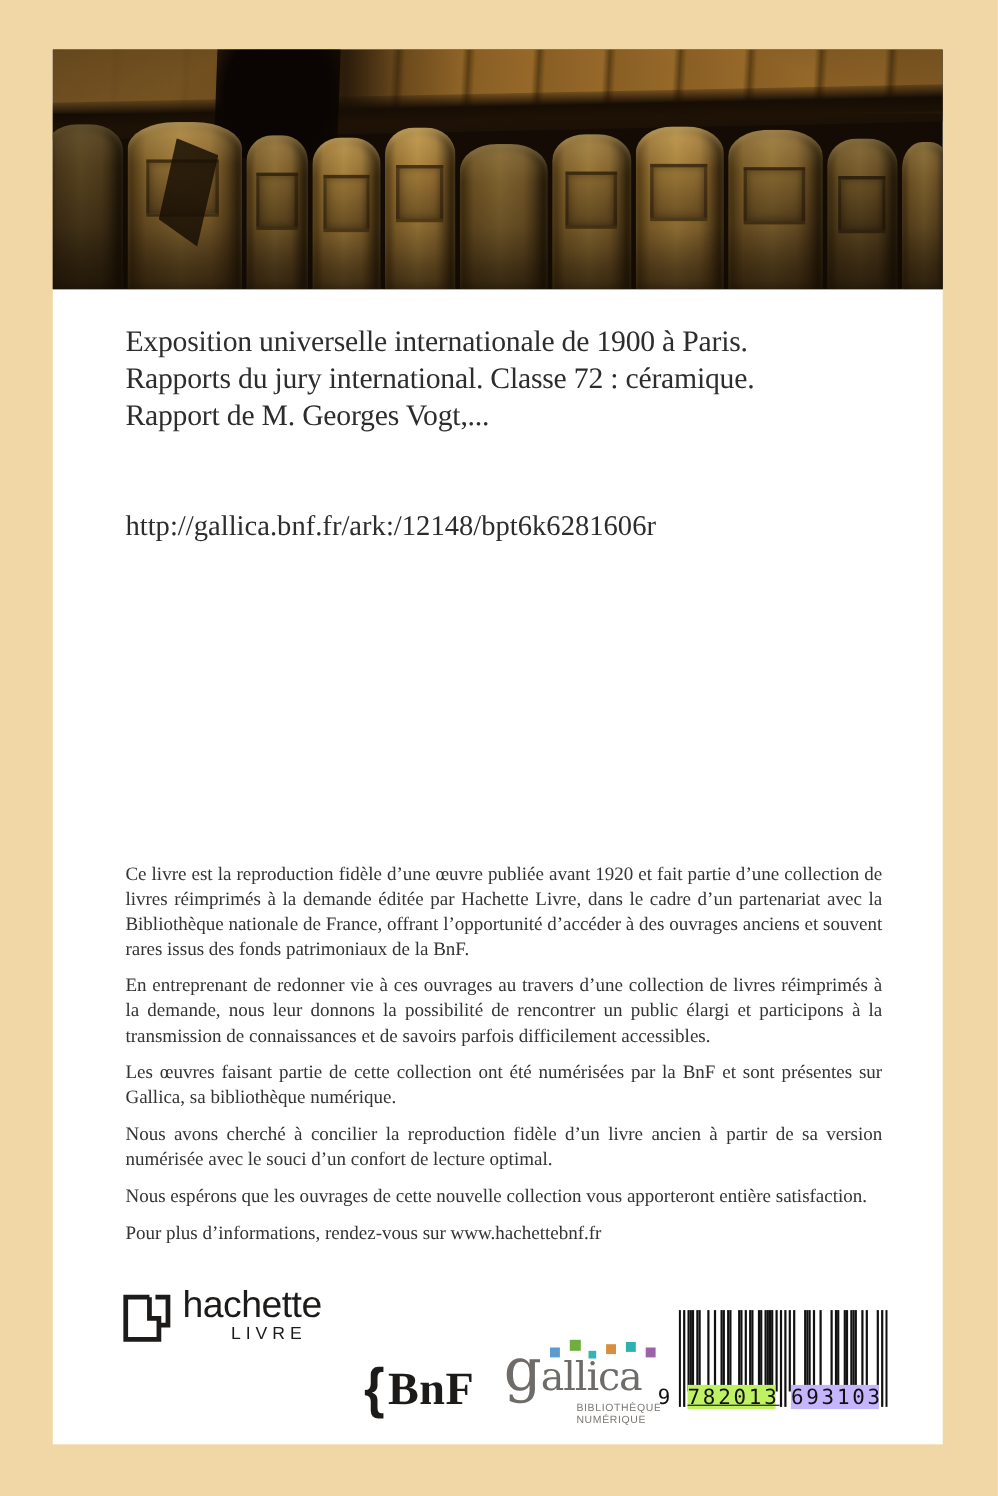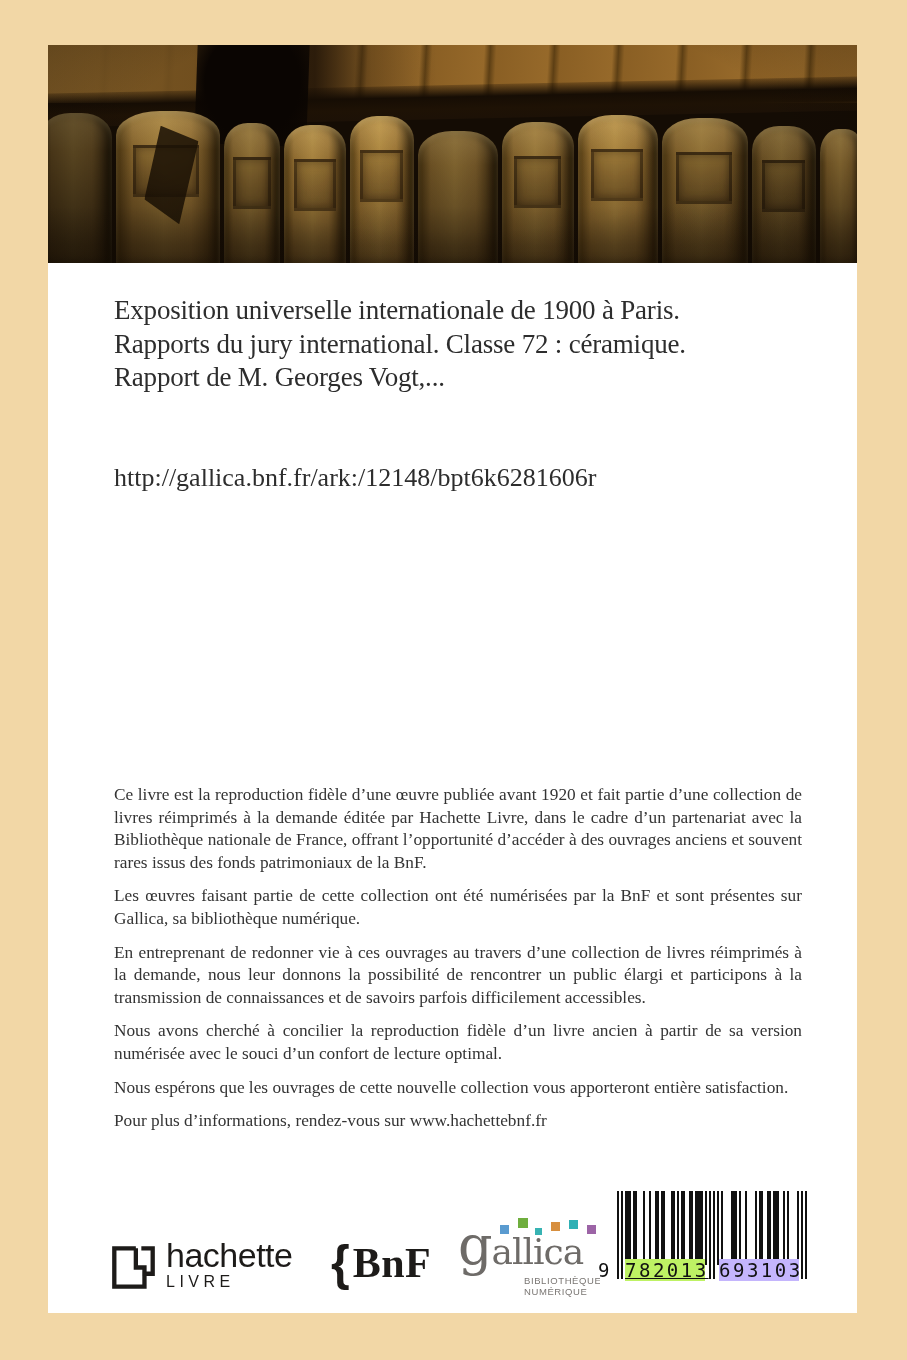--- a/index.html
+++ b/index.html
@@ -49,25 +49,25 @@
   .title{position:absolute;left:66px;top:249px;width:710px;color:#2d2d2d;
     font-size:27px;line-height:33.5px;letter-spacing:-.2px;}
   .title div{white-space:nowrap;}
   .ark{position:absolute;left:66px;top:385px;width:710px;color:#2d2d2d;
     font-size:26px;white-space:nowrap;margin-top:33px;}
   .desc{position:absolute;left:66px;top:739px;width:688px;color:#343434;
     font-size:17.3px;line-height:22.6px;text-align:justify;}
   .desc p{margin:0 0 11px 0;}
 
   
-  .hachette{position:absolute;left:62px;top:1193px;display:flex;align-items:center;color:#1d1b19;}
+  .hachette{position:absolute;left:62px;top:1124px;display:flex;align-items:center;color:#1d1b19;}
   .hachette svg{display:block;margin-top:5px;}
   .hachette .txt{margin-left:9px;font-family:"Liberation Sans","DejaVu Sans",sans-serif;}
   .hachette .word{font-size:34px;line-height:34px;letter-spacing:-.5px;}
-  .hachette .sub{font-size:16px;letter-spacing:4.5px;margin-top:1px;}
+  .hachette .sub{font-size:16px;letter-spacing:4.5px;margin-top:1px;margin-left:44px;}
 
   .bnf{position:absolute;left:283px;top:1194px;color:#1d1b19;
     font-family:"Liberation Sans","DejaVu Sans",sans-serif;font-weight:700;display:flex;align-items:center;}
   .bnf .brace{font-size:48px;line-height:48px;transform:scaleY(1.05);}
   .bnf .word{font-size:42px;line-height:46px;letter-spacing:.5px;margin-left:3px;font-family:Liberation Serif, serif;}
 
   .gallica{position:absolute;left:410px;top:1172px;width:170px;height:90px;color:#6e6b68;}
   .gallica .word{font-family:"DejaVu Serif","Liberation Serif",serif;font-weight:400;
     font-size:36px;line-height:58px;letter-spacing:-1px;}
   .gallica .word::first-letter{font-size:54px;}
@@ -129,22 +129,22 @@
     <div class="title">
       <div>Exposition universelle internationale de 1900 à Paris.</div>
       <div>Rapports du jury international. Classe 72 : céramique.</div>
       <div>Rapport de M. Georges Vogt,...</div>
     </div>
 
     <div class="ark">http://gallica.bnf.fr/ark:/12148/bpt6k6281606r</div>
 
     <div class="desc">
       <p>Ce livre est la reproduction fidèle d’une œuvre publiée avant 1920 et fait partie d’une collection de livres réimprimés à la demande éditée par Hachette Livre, dans le cadre d’un partenariat avec la Bibliothèque nationale de France, offrant l’opportunité d’accéder à des ouvrages anciens et souvent rares issus des fonds patrimoniaux de la BnF.</p>
+      <p>En entreprenant de redonner vie à ces ouvrages au travers d’une collection de livres réimprimés à la demande, nous leur donnons la possibilité de rencontrer un public élargi et participons à la transmission de connaissances et de savoirs parfois difficilement accessibles.</p>
       <p>Les œuvres faisant partie de cette collection ont été numérisées par la BnF et sont présentes sur Gallica, sa bibliothèque numérique.</p>
-      <p>En entreprenant de redonner vie à ces ouvrages au travers d’une collection de livres réimprimés à la demande, nous leur donnons la possibilité de rencontrer un public élargi et participons à la transmission de connaissances et de savoirs parfois difficilement accessibles.</p>
       <p>Nous avons cherché à concilier la reproduction fidèle d’un livre ancien à partir de sa version numérisée avec le souci d’un confort de lecture optimal.</p>
       <p>Nous espérons que les ouvrages de cette nouvelle collection vous apporteront entière satisfaction.</p>
       <p>Pour plus d’informations, rendez-vous sur www.hachettebnf.fr</p>
     </div>
 
     <div class="hachette">
       <svg width="47" height="47" viewBox="0 0 60 60" fill="none" stroke="#1d1b19" stroke-width="5.5">
         <path d="M33 5.5 H5.5 V54.5 H44 V30 H33 V5.5"></path>
         <path d="M40 5.5 H54.5 V38 H42"></path>
       </svg>

